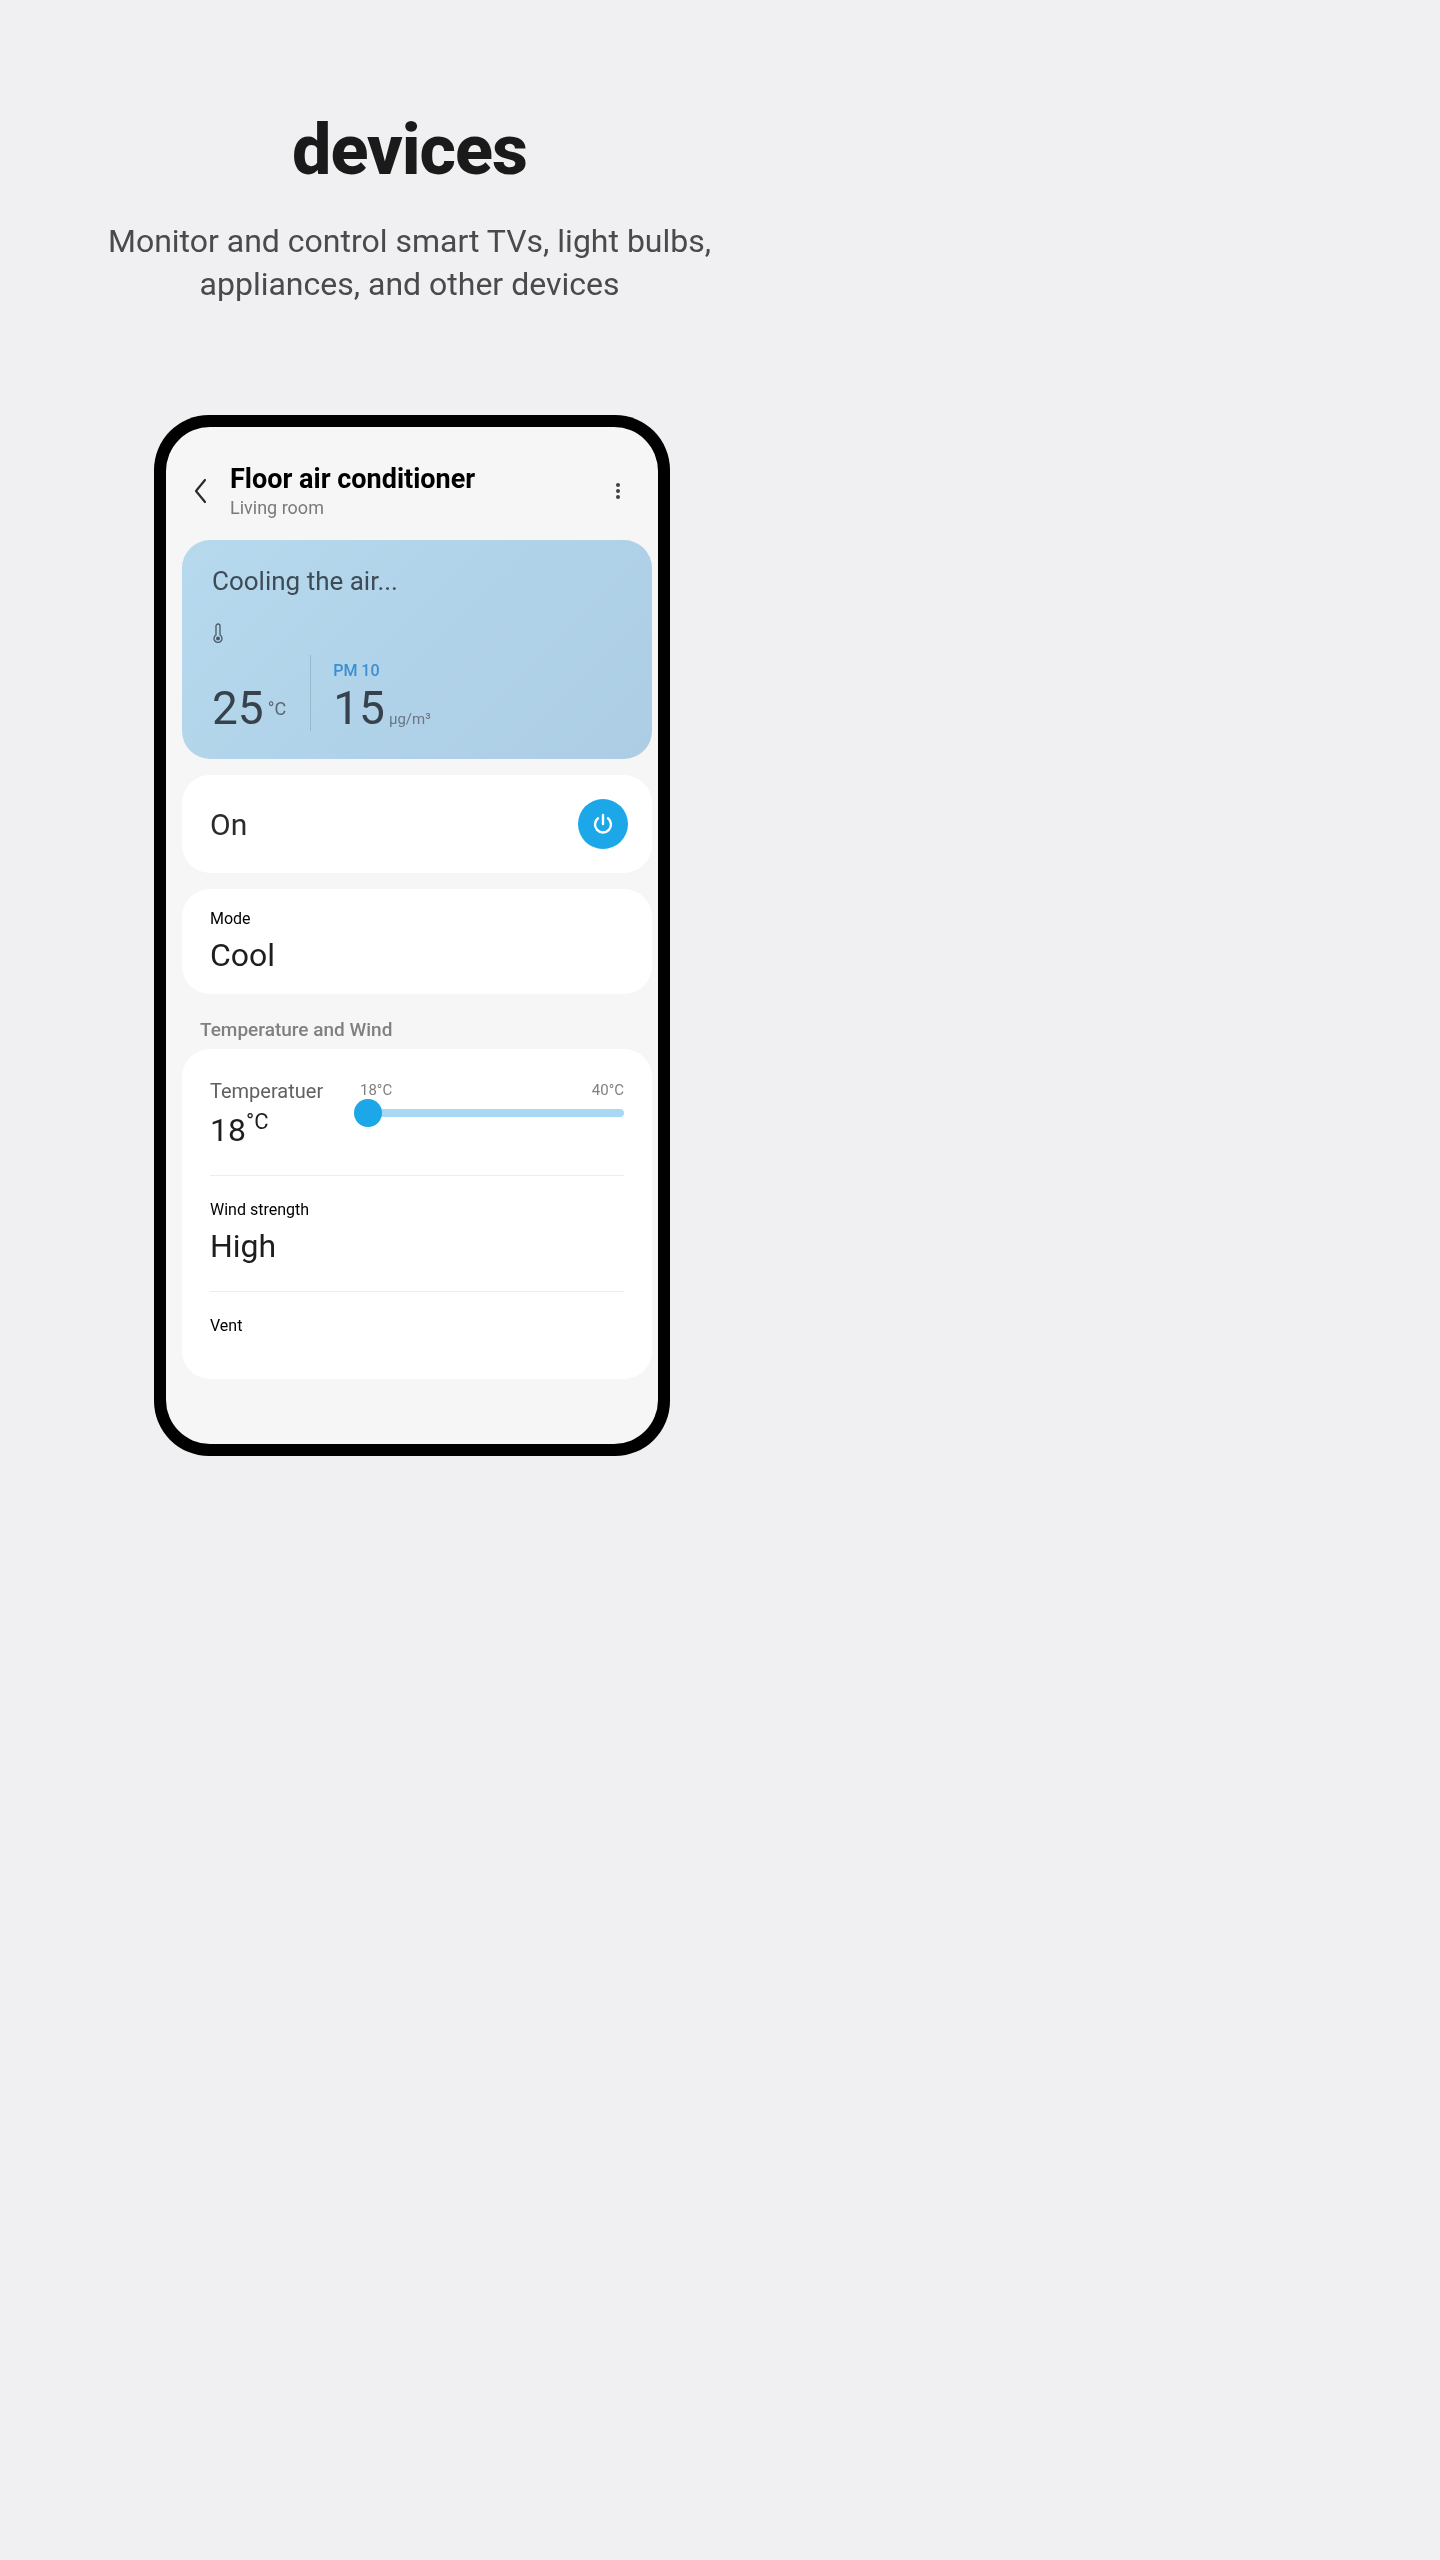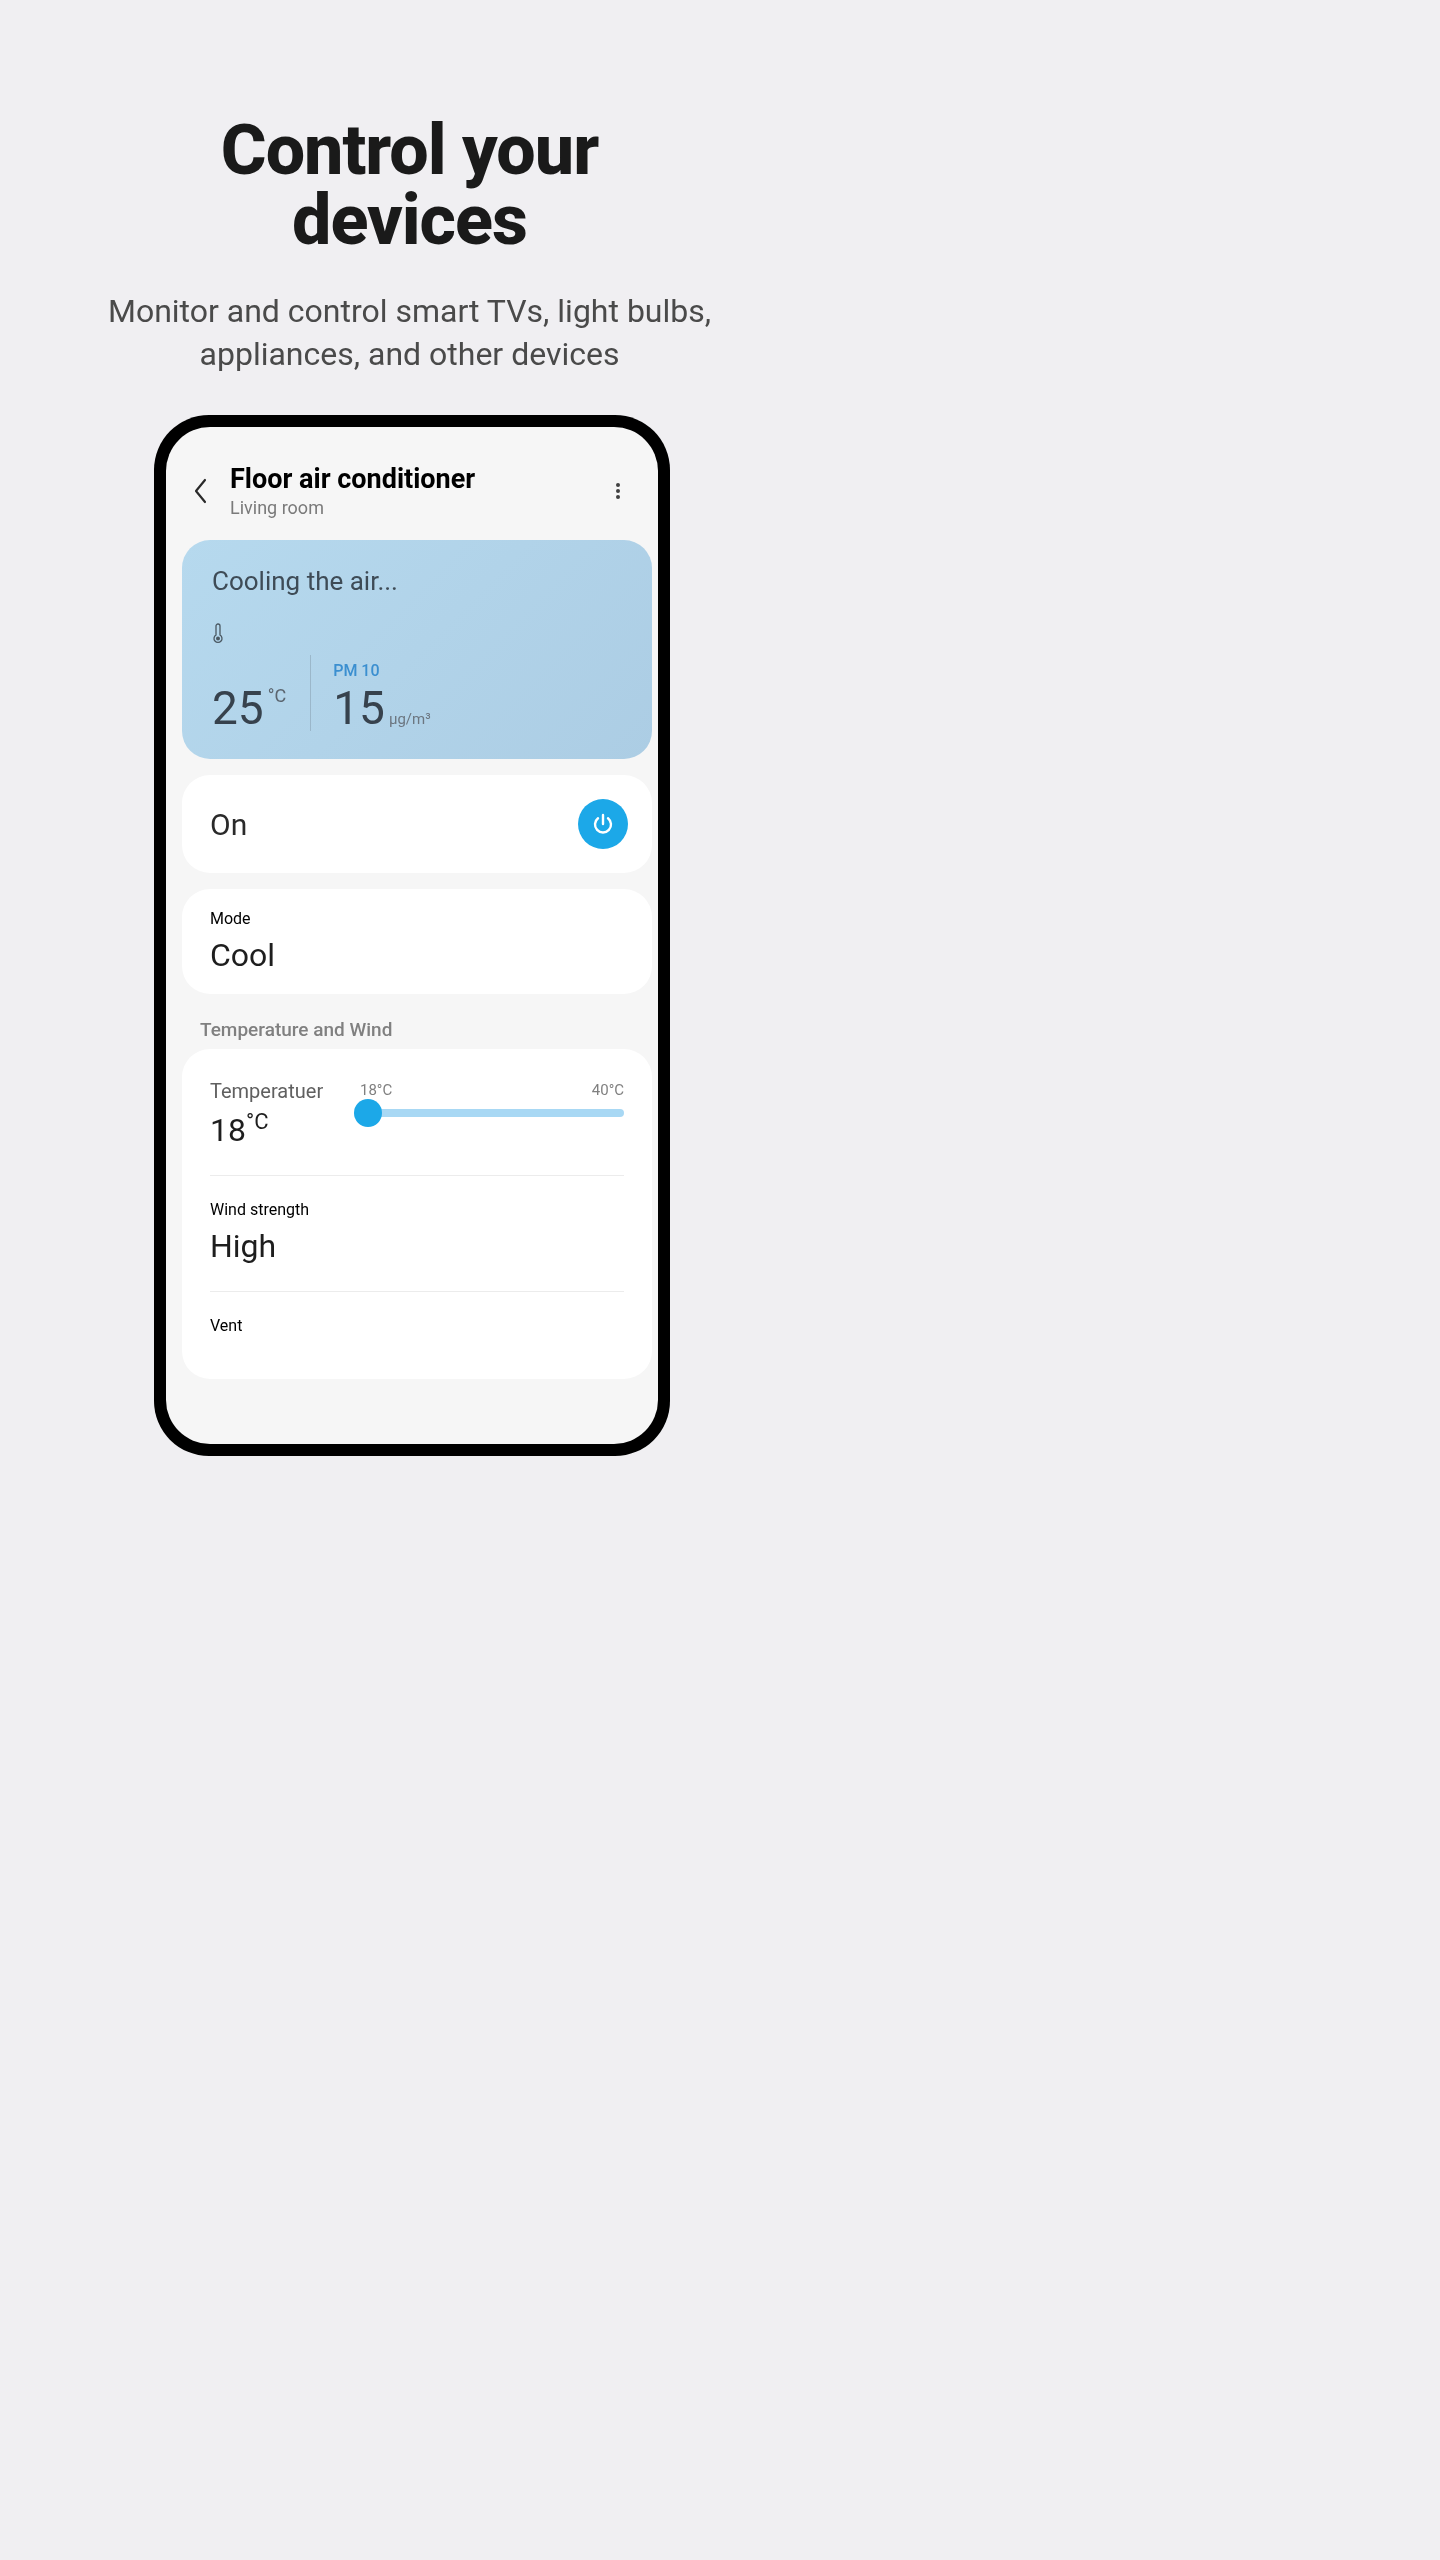--- a/index.html
+++ b/index.html
@@ -100,21 +100,21 @@
       margin-top: 26px;
       align-items: flex-end;
     }
     .metric-block {
       display: flex;
       flex-direction: column;
     }
     .metric-temp { padding-right: 24px; }
     .temp-icon-row { height: 22px; margin-bottom: 4px; }
     .temp-icon svg { width: 12px; height: 22px; }
-    .temp-value-row { display: flex; align-items: flex-start; margin-top: 37px; }
+    .temp-value-row { display: flex; align-items: center; margin-top: 37px; }
     .temp-big { font-size: 46px; font-weight: 400; color: #37424d; line-height: 1; }
     .temp-unit { font-size: 18px; color: #5c6670; margin-left: 4px; }
     .metric-divider {
       width: 1px; height: 76px; background: rgba(120,140,155,0.4);
     }
     .metric-pm { padding-left: 22px; }
     .pm-label { font-size: 16px; color: #3b8fd0; font-weight: 500; margin-bottom: 2px; height: 22px; }
     .pm-value-row { display: flex; align-items: baseline; }
     .pm-big { font-size: 46px; font-weight: 400; color: #37424d; line-height: 1; }
     .pm-unit { font-size: 15px; color: #6c7680; margin-left: 4px; }
@@ -191,21 +191,20 @@
     .divider {
       height: 1px;
       background: #ececec;
       margin: 6px 0 18px 0;
     }
   </style>
 </head>
 <body>
 
 <div class="hero-title">
-  <div>Control your</div>
   <div>devices</div>
 </div>
 <div class="hero-subtitle">Monitor and control smart TVs, light bulbs, appliances, and other devices</div>
 
 <div class="phone-frame">
   <div class="phone-screen">
 
     <div class="app-header">
       <div class="back-btn">
         <svg viewBox="0 0 14 26">

